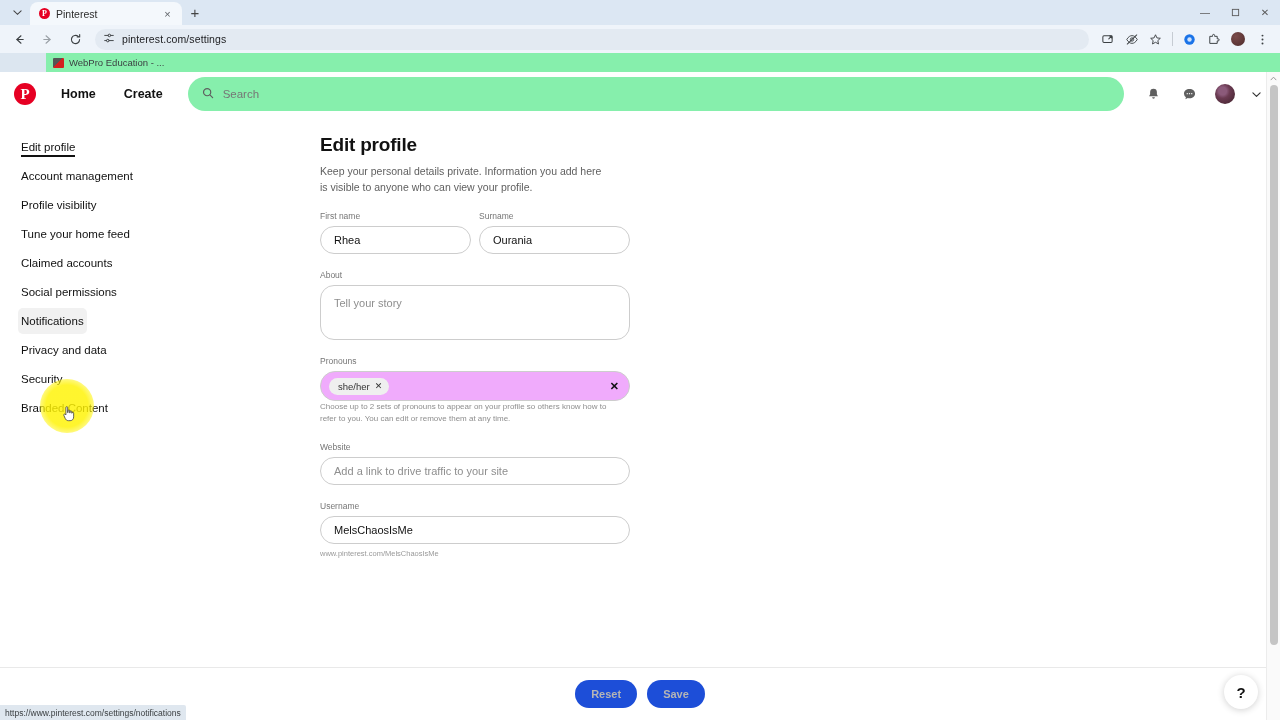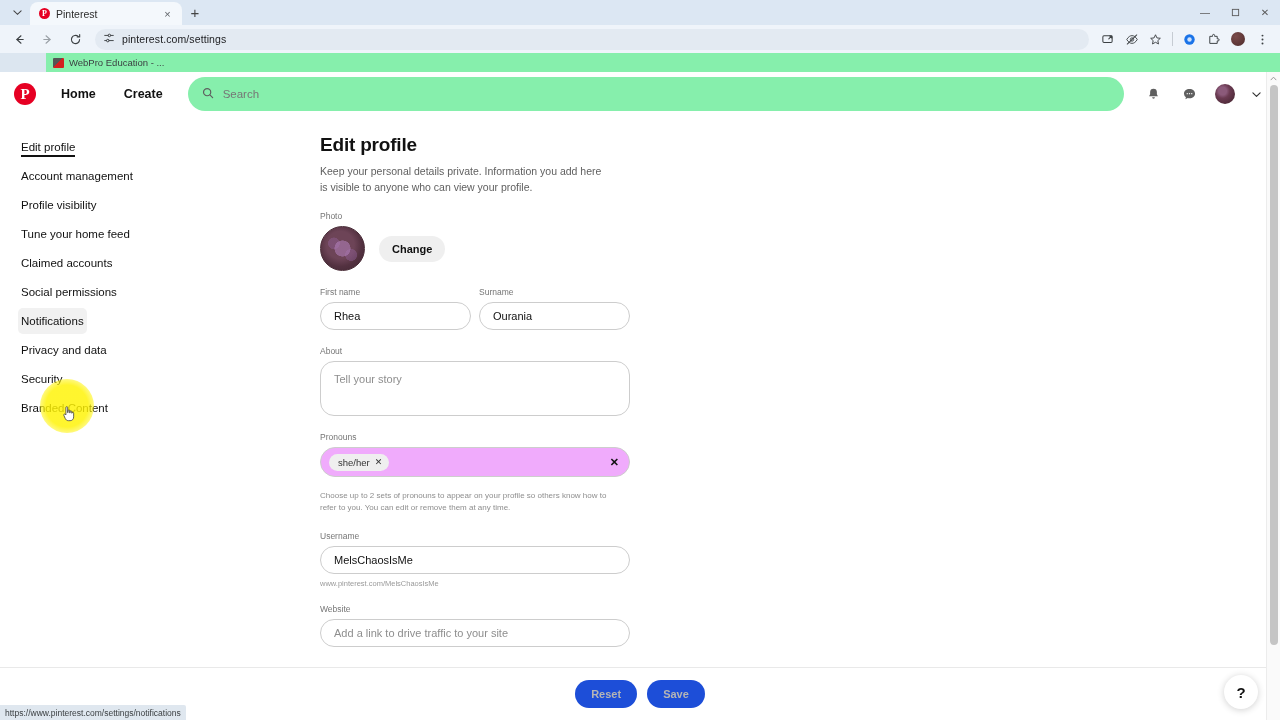--- a/index.html
+++ b/index.html
@@ -129,21 +129,21 @@
     font-size:11px; font-weight:bold; color:#111;
   }
   .chipfield {
     width:100%; min-height:30px; border:1px solid #cdcdcd; border-radius:15px;
     display:flex; align-items:center; padding:0 10px 0 8px; gap:6px; background:#f0abfc;
   }
   .chip { background:#efefef; border-radius:12px; padding:3px 7px 3px 9px;
     display:flex; align-items:center; gap:5px; font-size:9.5px; color:#333; }
   .chip-x { font-size:9px; color:#333; }
   .chipfield-clear { margin-left:auto; font-size:11px; color:#111; font-weight:bold; }
-  .helper { font-size:8px; color:#8e8e8e; line-height:1.55; margin-top:13px; max-width:300px; }
+  .helper { font-size:8px; color:#8e8e8e; line-height:1.55; margin-top:0; max-width:300px; }
   .helper-sm { font-size:7.5px; color:#9a9a9a; margin-top:5px; }
 
   
   .footerbar {
     position:absolute; left:0; bottom:0; width:1280px; height:53px;
     background:#fff; border-top:1px solid #e9e9e9;
     display:flex; align-items:center; justify-content:center; gap:10px;
   }
   .fbtn { background:#1d4ed8; border-radius:16px; padding:8px 16px;
     font-size:11px; font-weight:bold; color:#b5b5b5; }
@@ -337,27 +337,20 @@
         <div><span class="snav-item hovered">Notifications</span></div>
         <div><span class="snav-item">Privacy and data</span></div>
         <div><span class="snav-item">Security</span></div>
         <div><span class="snav-item">Branded Content</span></div>
       </div>
 
       <div class="scontent">
         <div class="stitle">Edit profile</div>
         <div class="sdesc">Keep your personal details private. Information you add here is visible to anyone who can view your profile.</div>
 
-        <div class="fgroup">
-          <span class="flabel">Photo</span>
-          <div class="photo-row">
-            <div class="photo-av"></div>
-            <div class="change-btn">Change</div>
-          </div>
-        </div>
 
         <div class="fgroup frow">
           <div class="fcol">
             <span class="flabel">First name</span>
             <div class="finput">Rhea</div>
           </div>
           <div class="fcol">
             <span class="flabel">Surname</span>
             <div class="finput">Ourania</div>
           </div>
@@ -374,28 +367,28 @@
             <span class="chip">
               <span>she/her</span>
               <span class="chip-x">✕</span>
             </span>
             <span class="chipfield-clear">✕</span>
           </div>
           <div class="helper">Choose up to 2 sets of pronouns to appear on your profile so others know how to refer to you. You can edit or remove them at any time.</div>
         </div>
 
         <div class="fgroup">
+          <span class="flabel">Website</span>
+          <div class="finput placeholder">Add a link to drive traffic to your site</div>
+        </div>
+
+        <div class="fgroup">
           <span class="flabel">Username</span>
           <div class="finput">MelsChaosIsMe</div>
           <div class="helper-sm">www.pinterest.com/MelsChaosIsMe</div>
-        </div>
-
-        <div class="fgroup">
-          <span class="flabel">Website</span>
-          <div class="finput placeholder">Add a link to drive traffic to your site</div>
         </div>
       </div>
     </div>
 
     <div class="clickhl"></div>
     <svg class="cursor-hand" viewBox="0 0 14 17">
       <path d="M4.2 1.6 a.95.95 0 0 1 1.9 0 V7 h.4 V5.1 a.9.9 0 0 1 1.8 0 V7.3 h.4 V6 a.9.9 0 0 1 1.8 0 V7.6 h.35 a.85.85 0 0 1 1.7 0 v4 c0 2.4 -1.5 4.1 -3.8 4.1 H7 c-2 0 -2.9 -1.1 -3.6 -2.5 L2 9.9 a.95.95 0 0 1 1.5 -1.1 l.7 .75 Z" fill="#fff" stroke="#3a3a3a" stroke-width=".85" stroke-linejoin="round"></path>
     </svg>
 
     <div class="footerbar">

